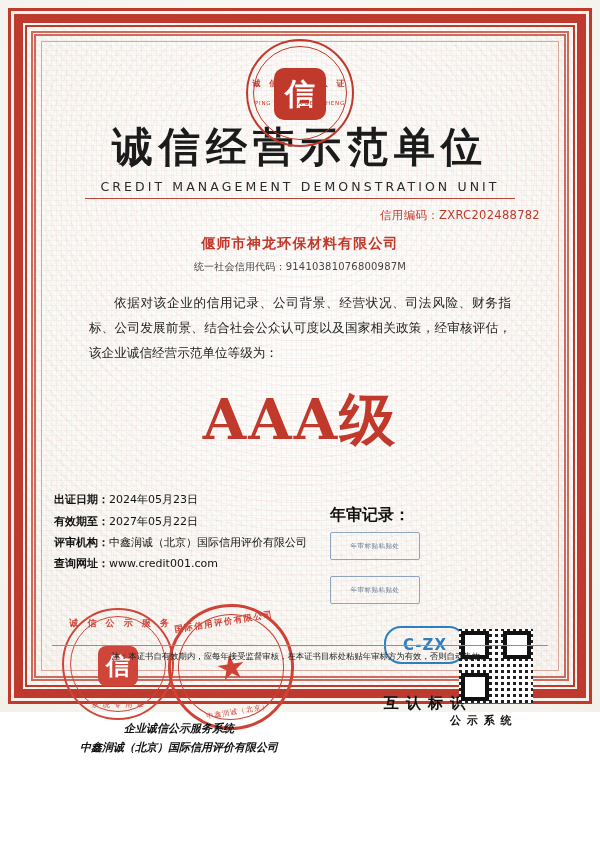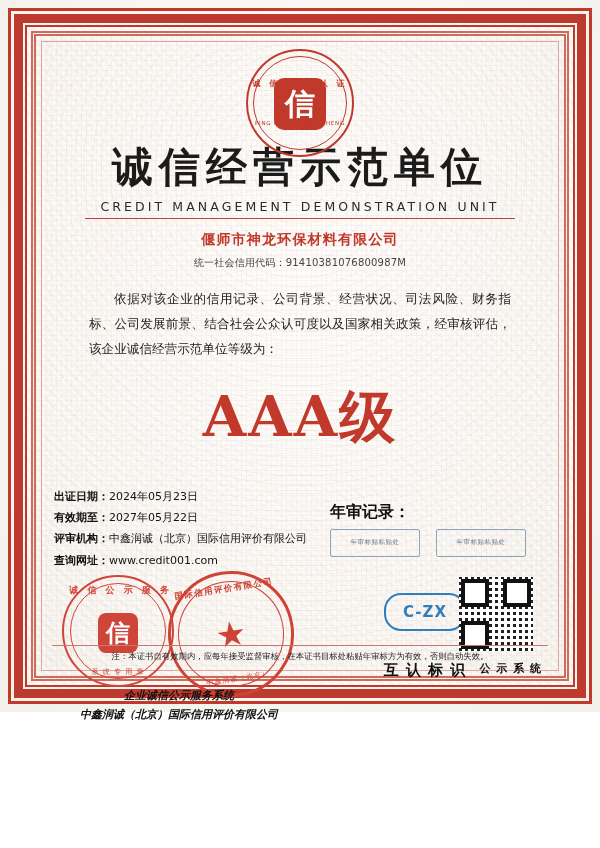--- a/index.html
+++ b/index.html
@@ -164,21 +164,21 @@
     font-size:11px;color:#111;line-height:1.95;
     padding-left:2px;
   }
   .detail-list .row{white-space:nowrap;}
   .detail-list .lbl{font-weight:bold;}
   .annual{
     width:218px;
     padding-top:16px;
   }
   .annual .hdr{font-size:16px;font-weight:bold;color:#111;margin-bottom:6px;}
-  .annual .boxes{display:flex;gap:16px;}
+  .annual .boxes{display:flex;gap:16px;flex-direction:column;}
   .annual .box{
     width:88px;height:26px;border:1px solid #8ea4bf;border-radius:2px;
     display:flex;align-items:center;justify-content:center;
     font-size:6.5px;color:#6b7e96;letter-spacing:.5px;
   }
 
   
   .footer{
     margin-top:auto;
     width:100%;
@@ -239,21 +239,21 @@
     width:86px;text-align:center;
   }
   .mutual .logo{
     width:78px;height:34px;margin:0 auto;
     border:2px solid #2f7fbf;border-radius:17px;
     color:#2f7fbf;font-size:15px;font-weight:bold;
     display:flex;align-items:center;justify-content:center;letter-spacing:1px;
   }
   .mutual .cap{margin-top:30px;font-size:15px;font-weight:bold;color:#111;letter-spacing:1px;}
   .qr-wrap{
-    position:absolute;right:6px;top:6px;width:92px;text-align:right;
+    position:absolute;right:6px;top:25px;width:92px;text-align:left;
   }
   .qr{
     width:74px;height:74px;margin:0 auto;
     background:
       repeating-linear-gradient(0deg,#111 0 3px,#fff 3px 6px),
       repeating-linear-gradient(90deg,#111 0 3px,#fff 3px 6px);
     background-blend-mode:screen;
     position:relative;
   }
   .qr .fp{position:absolute;width:20px;height:20px;border:4px solid #111;background:#fff;}
@@ -292,20 +292,21 @@
       <div class="ring2"></div>
       <div class="toptext">诚 信 评 价 认 证</div>
       <div class="core">信</div>
       <div class="bottext">PING PING JIA BEN ZHENG</div>
     </div>
 
     <div class="title-cn">诚信经营示范单位</div>
     <div class="title-en">CREDIT MANAGEMENT DEMONSTRATION UNIT</div>
     <div class="title-rule"></div>
 
+    <div class="credit-no">信用编码：ZXRC202488782</div>
 
     <div class="company">偃师市神龙环保材料有限公司</div>
     <div class="uscc">统一社会信用代码：91410381076800987M</div>
 
     <div class="body-text">依据对该企业的信用记录、公司背景、经营状况、司法风险、财务指标、公司发展前景、结合社会公众认可度以及国家相关政策，经审核评估，该企业诚信经营示范单位等级为：</div>
 
     <div class="grade">AAA级</div>
 
     <div class="details">
       <div class="detail-list">

